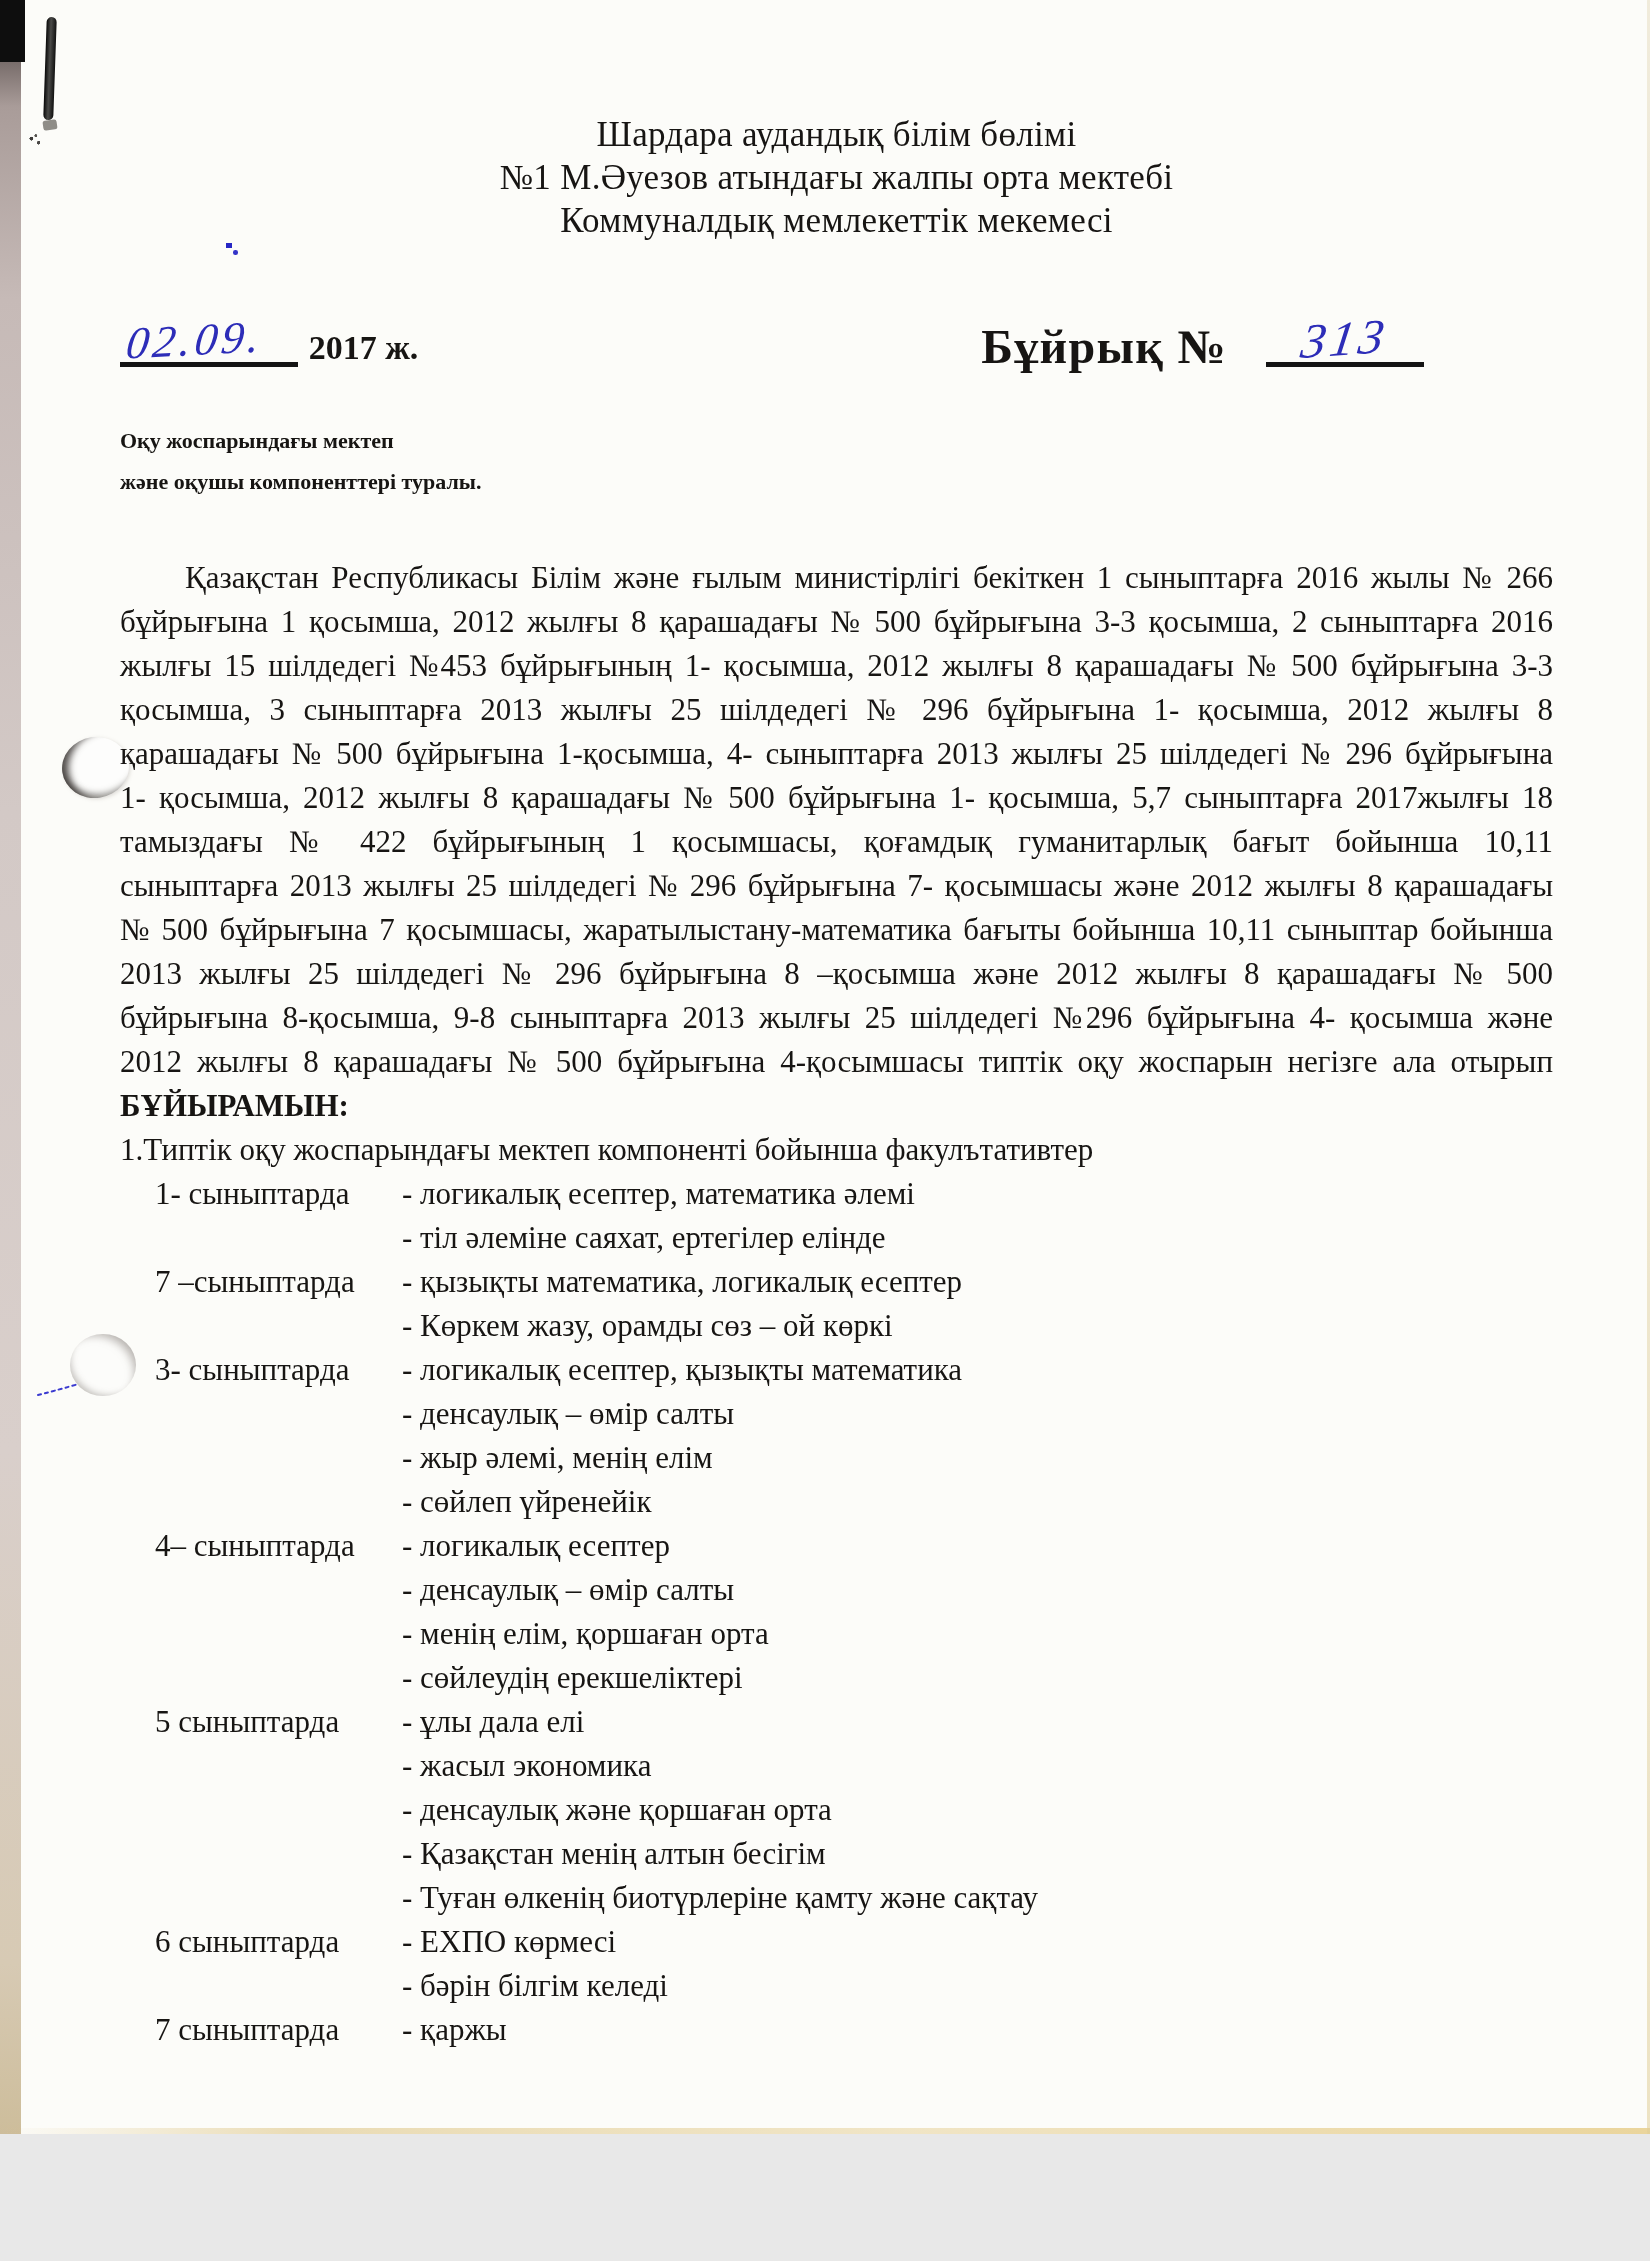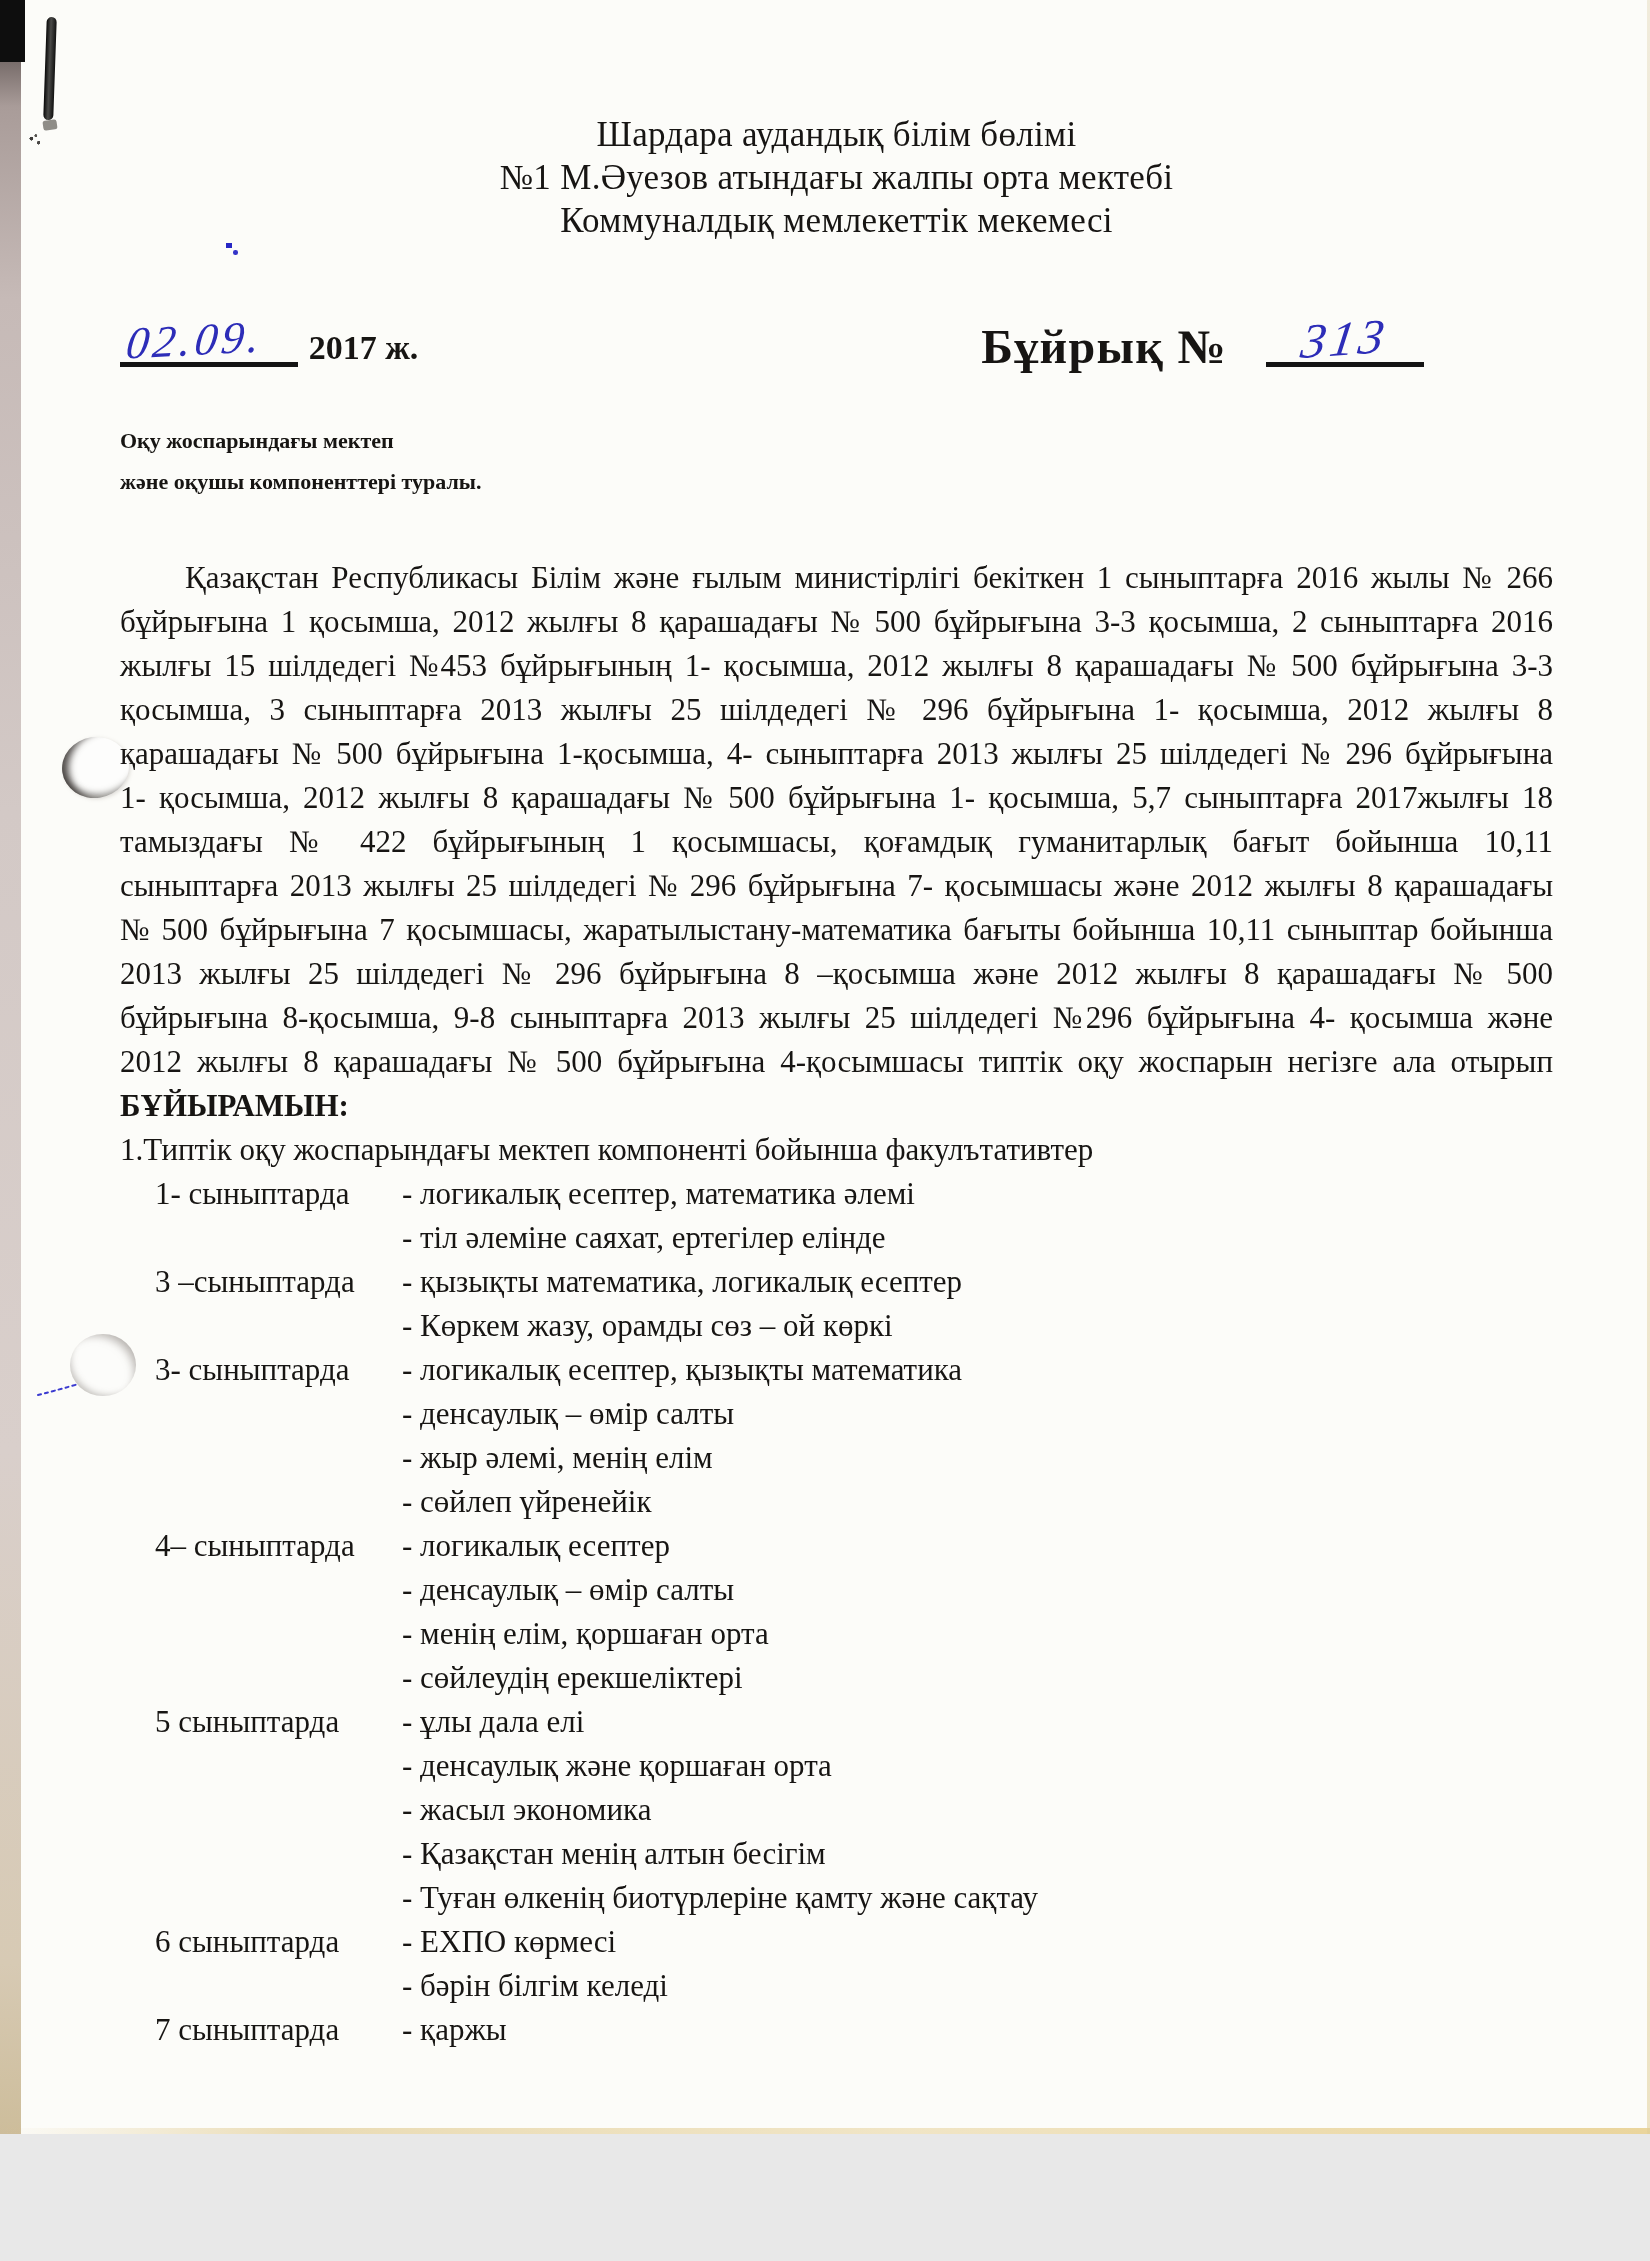--- a/index.html
+++ b/index.html
@@ -125,21 +125,21 @@
     <div class="fac">
         <div class="fac-row">
           <span class="fac-label">1- сыныптарда</span>
           <span class="fac-item">- логикалық есептер, математика әлемі</span>
         </div>
         <div class="fac-row">
           <span class="fac-label"></span>
           <span class="fac-item">- тіл әлеміне саяхат, ертегілер елінде</span>
         </div>
         <div class="fac-row">
-          <span class="fac-label">3  –сыныптарда</span>
+          <span class="fac-label">7  –сыныптарда</span>
           <span class="fac-item">-  қызықты математика, логикалық есептер</span>
         </div>
         <div class="fac-row">
           <span class="fac-label"></span>
           <span class="fac-item">-   Көркем жазу, орамды сөз – ой көркі</span>
         </div>
         <div class="fac-row">
           <span class="fac-label">3- сыныптарда</span>
           <span class="fac-item">-  логикалық есептер, қызықты математика</span>
         </div>
@@ -170,25 +170,25 @@
         <div class="fac-row">
           <span class="fac-label"></span>
           <span class="fac-item">-   сөйлеудің ерекшеліктері</span>
         </div>
         <div class="fac-row">
           <span class="fac-label">5 сыныптарда</span>
           <span class="fac-item">- ұлы дала елі</span>
         </div>
         <div class="fac-row">
           <span class="fac-label"></span>
+          <span class="fac-item">- жасыл экономика</span>
+        </div>
+        <div class="fac-row">
+          <span class="fac-label"></span>
           <span class="fac-item">- денсаулық және қоршаған орта</span>
-        </div>
-        <div class="fac-row">
-          <span class="fac-label"></span>
-          <span class="fac-item">- жасыл экономика</span>
         </div>
         <div class="fac-row">
           <span class="fac-label"></span>
           <span class="fac-item">- Қазақстан менің алтын бесігім</span>
         </div>
         <div class="fac-row">
           <span class="fac-label"></span>
           <span class="fac-item">-  Туған өлкенің биотүрлеріне қамту және сақтау</span>
         </div>
         <div class="fac-row">

